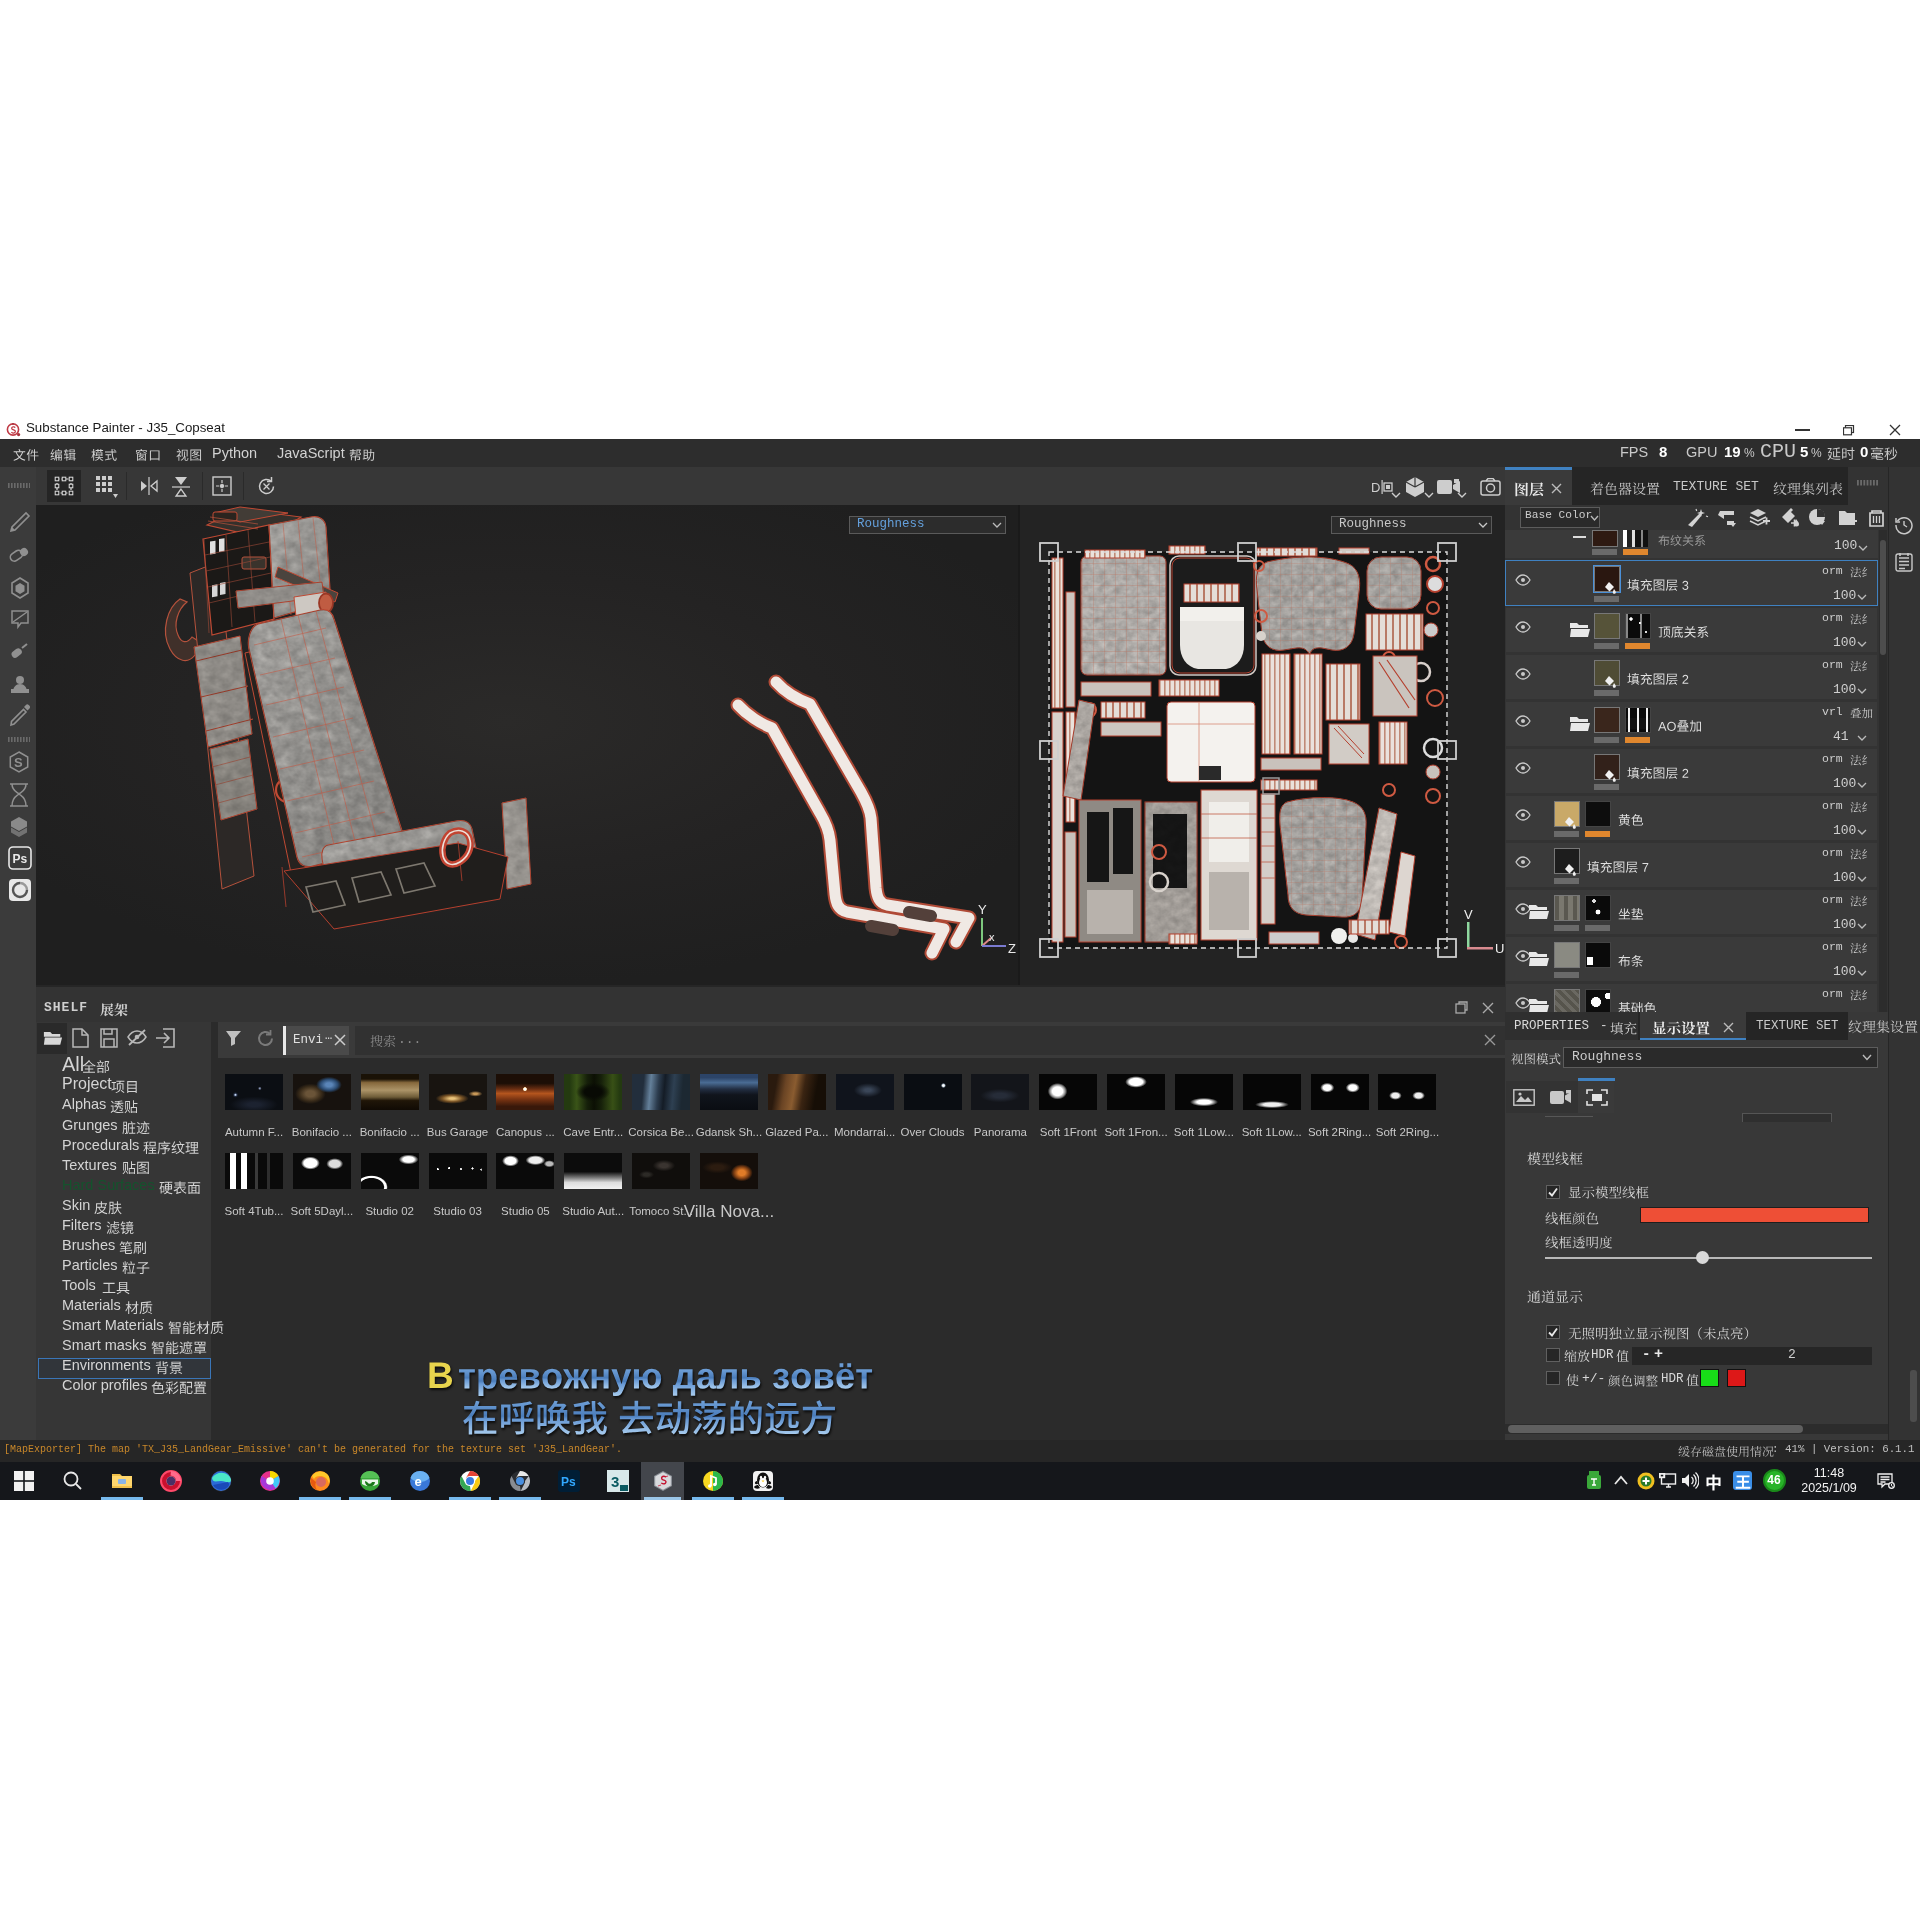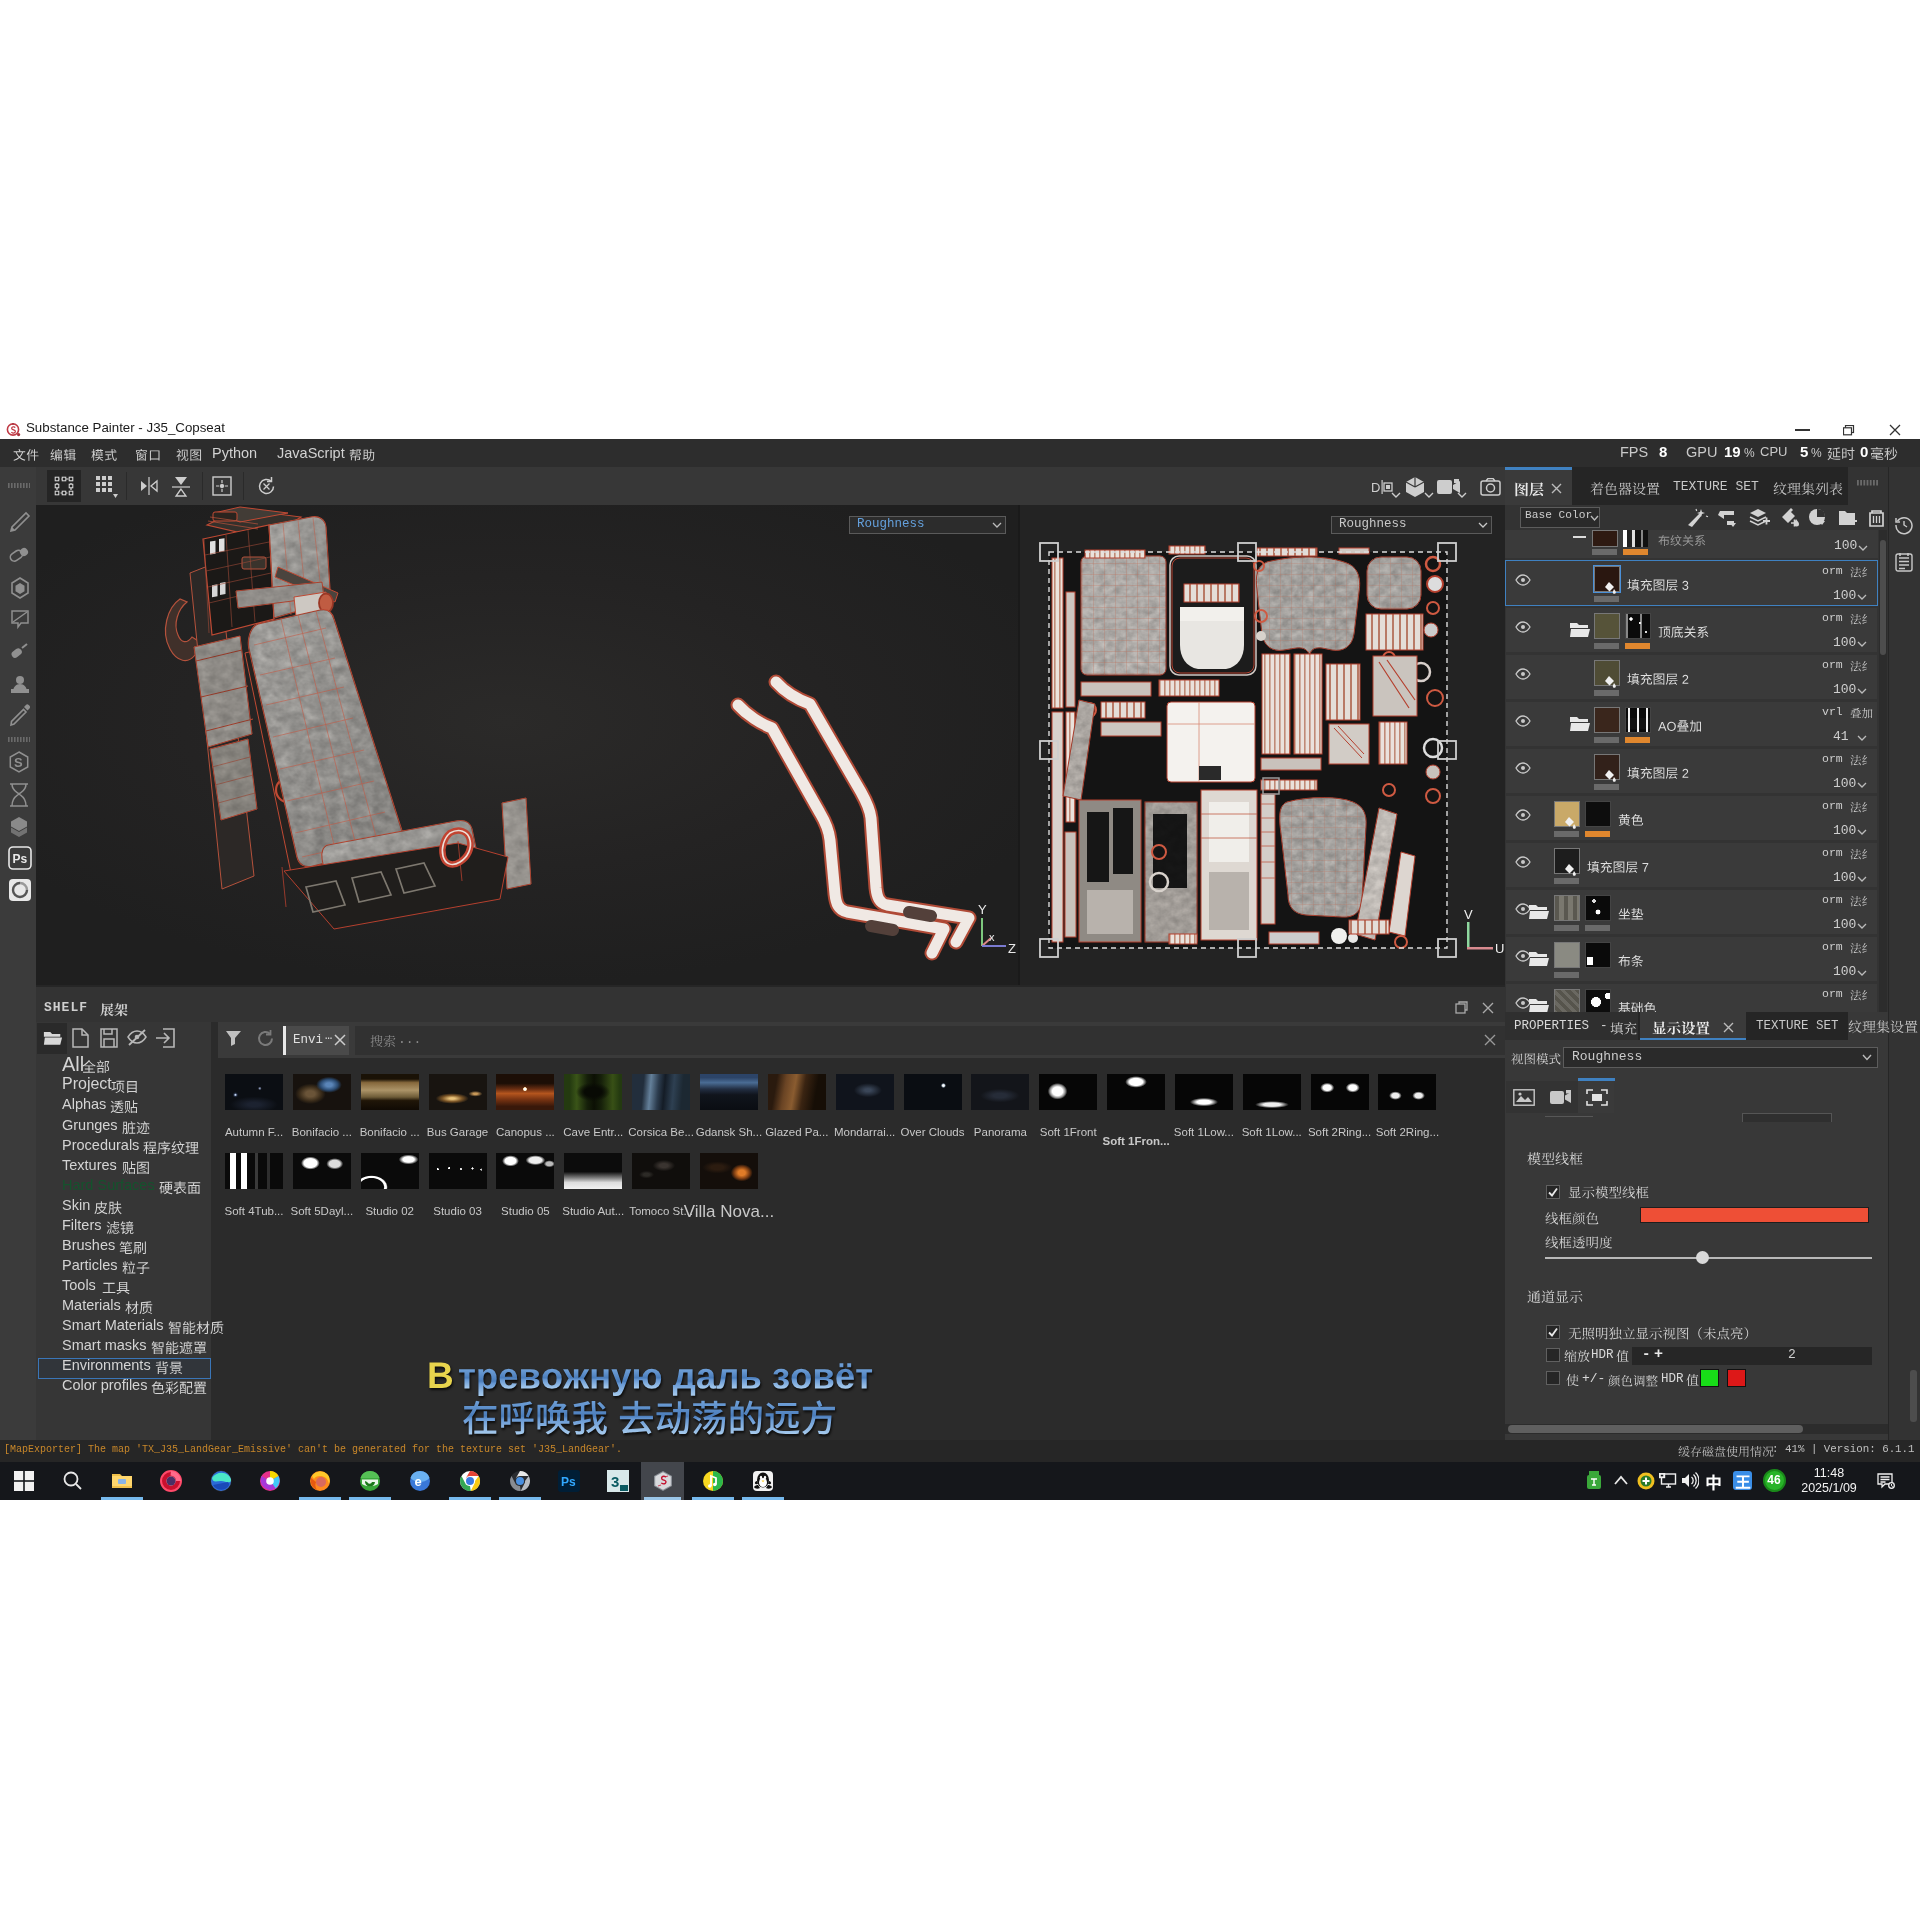--- a/index.html
+++ b/index.html
@@ -75,21 +75,21 @@
     <g fill="#d2d2d2">
       <path transform="translate(0.0,12.8) scale(0.012800,-0.012800)" d="M274 840V761H66V700H274V627H87V568H274V544C274 528 272 510 266 490H50V429H237C206 384 154 340 69 311C86 297 110 273 122 257C231 300 291 366 322 429H540V490H344C348 510 350 528 350 544V568H513V627H350V700H534V761H350V840ZM584 798V303H656V733H827C800 690 767 640 734 596C822 547 855 502 855 466C855 445 848 431 830 423C818 419 803 416 788 415C759 413 723 414 680 418C692 401 702 374 704 355C743 351 786 352 820 355C840 357 863 363 880 371C913 389 930 417 929 461C929 506 900 554 814 607C856 657 900 718 938 770L886 801L873 798ZM150 262V-26H226V194H458V-78H536V194H789V58C789 45 785 41 768 40C752 40 693 40 629 41C639 23 651 -4 655 -24C739 -24 792 -24 824 -13C856 -2 866 19 866 56V262H536V341H458V262Z"></path>
       <path transform="translate(13.3,12.8) scale(0.012800,-0.012800)" d="M633 840C633 763 633 686 631 613H466V542H628C614 300 563 93 371 -26C389 -39 414 -64 426 -82C630 52 685 279 700 542H856C847 176 837 42 811 11C802 -1 791 -4 773 -4C752 -4 700 -3 643 1C656 -19 664 -50 666 -71C719 -74 773 -75 804 -72C836 -69 857 -60 876 -33C909 10 919 153 929 576C929 585 929 613 929 613H703C706 687 706 763 706 840ZM34 95 48 18C168 46 336 85 494 122L488 190L433 178V791H106V109ZM174 123V295H362V162ZM174 509H362V362H174ZM174 576V723H362V576Z"></path>
     </g>
   </svg>
 <div style="position:absolute;left:1620px;top:444.5px;font-family:'Liberation Sans',sans-serif;font-size:14.5px;color:#c9c9c9;font-weight:normal;white-space:pre;letter-spacing:0;line-height:14.5px;">FPS</div>
 <div style="position:absolute;left:1659px;top:444px;font-family:'Liberation Sans',sans-serif;font-size:15px;color:#ffffff;font-weight:bold;white-space:pre;letter-spacing:0;line-height:15px;">8</div>
 <div style="position:absolute;left:1686px;top:444.5px;font-family:'Liberation Sans',sans-serif;font-size:14.5px;color:#c9c9c9;font-weight:normal;white-space:pre;letter-spacing:0;line-height:14.5px;">GPU</div>
 <div style="position:absolute;left:1724px;top:444px;font-family:'Liberation Sans',sans-serif;font-size:15px;color:#ffffff;font-weight:bold;white-space:pre;letter-spacing:0;line-height:15px;">19</div>
 <div style="position:absolute;left:1744px;top:447px;font-family:'Liberation Sans',sans-serif;font-size:12px;color:#c9c9c9;font-weight:normal;white-space:pre;letter-spacing:0;line-height:12px;">%</div>
-<div style="position:absolute;left:1760px;top:444.5px;font-family:Liberation Sans, sans-serif;font-size:13px;color:#c9c9c9;font-weight:normal;white-space:pre;letter-spacing:0;line-height:14.5px;">CPU</div>
+<div style="position:absolute;left:1760px;top:444.5px;font-family:Liberation Mono, monospace;font-size:20px;color:#c9c9c9;font-weight:normal;white-space:pre;letter-spacing:0;line-height:14.5px;">CPU</div>
 <div style="position:absolute;left:1800px;top:444px;font-family:'Liberation Sans',sans-serif;font-size:15px;color:#ffffff;font-weight:bold;white-space:pre;letter-spacing:0;line-height:15px;">5</div>
 <div style="position:absolute;left:1811px;top:447px;font-family:'Liberation Sans',sans-serif;font-size:12px;color:#c9c9c9;font-weight:normal;white-space:pre;letter-spacing:0;line-height:12px;">%</div>
 <svg style="position:absolute;left:1827.0px;top:445.0px;overflow:visible" width="28.0" height="18.2">
     <g fill="#c9c9c9">
       <path transform="translate(0.0,14.0) scale(0.014000,-0.014000)" d="M435 560V122H949V191H724V444H941V512H724V724C802 738 874 756 933 776L876 835C767 794 567 760 395 741C404 724 414 697 416 679C491 687 572 698 650 711V191H505V560ZM93 395C93 403 107 412 120 420H280C266 328 244 249 214 183C182 226 157 279 137 345L77 322C104 236 138 170 180 118C140 52 90 2 32 -34C49 -44 77 -70 88 -87C143 -51 191 -1 232 63C341 -31 488 -54 669 -54H937C942 -33 955 1 968 19C914 17 712 17 671 17C506 17 367 37 267 125C311 218 343 334 360 478L315 490L302 488H186C237 563 290 658 338 757L291 787L268 777H50V709H237C196 621 145 539 127 515C106 484 81 459 63 455C73 440 87 409 93 395Z"></path>
       <path transform="translate(14.0,14.0) scale(0.014000,-0.014000)" d="M474 452C527 375 595 269 627 208L693 246C659 307 590 409 536 485ZM324 402V174H153V402ZM324 469H153V688H324ZM81 756V25H153V106H394V756ZM764 835V640H440V566H764V33C764 13 756 6 736 6C714 4 640 4 562 7C573 -15 585 -49 590 -70C690 -70 754 -69 790 -56C826 -44 840 -22 840 33V566H962V640H840V835Z"></path>
     </g>
   </svg>
 <div style="position:absolute;left:1860px;top:444px;font-family:'Liberation Sans',sans-serif;font-size:15px;color:#ffffff;font-weight:bold;white-space:pre;letter-spacing:0;line-height:15px;">0</div>
 <svg style="position:absolute;left:1870.0px;top:445.0px;overflow:visible" width="28.0" height="18.2">
@@ -1313,21 +1313,21 @@
 <div style="position:absolute;left:796.8px;top:1126.5px;font-family:'Liberation Sans',sans-serif;font-size:11.5px;color:#c8c8c8;font-weight:normal;white-space:pre;letter-spacing:0;line-height:11.5px;transform:translateX(-50%);">Glazed Pa...</div>
 <div class="abs" style="left:836px;top:1074px;width:58px;height:36px;background:#10141c;background-image:radial-gradient(ellipse 20px 10px at 55% 45%,#3a4658 15%,transparent 70%);"></div>
 <div style="position:absolute;left:864.65px;top:1126.5px;font-family:'Liberation Sans',sans-serif;font-size:11.5px;color:#c8c8c8;font-weight:normal;white-space:pre;letter-spacing:0;line-height:11.5px;transform:translateX(-50%);">Mondarrai...</div>
 <div class="abs" style="left:904px;top:1074px;width:58px;height:36px;background:#0a0d12;background-image:radial-gradient(circle 3.5px at 68% 32%,#fff 25%,#9ab 45%,transparent 70%);"></div>
 <div style="position:absolute;left:932.5px;top:1126.5px;font-family:'Liberation Sans',sans-serif;font-size:11.5px;color:#c8c8c8;font-weight:normal;white-space:pre;letter-spacing:0;line-height:11.5px;transform:translateX(-50%);">Over Clouds</div>
 <div class="abs" style="left:971px;top:1074px;width:58px;height:36px;background:#13151a;background-image:radial-gradient(ellipse 26px 9px at 50% 60%,#262c38 25%,transparent 75%);"></div>
 <div style="position:absolute;left:1000.3499999999999px;top:1126.5px;font-family:'Liberation Sans',sans-serif;font-size:11.5px;color:#c8c8c8;font-weight:normal;white-space:pre;letter-spacing:0;line-height:11.5px;transform:translateX(-50%);">Panorama</div>
 <div class="abs" style="left:1039px;top:1074px;width:58px;height:36px;background:#060606;background-image:radial-gradient(ellipse 13px 11px at 32% 48%,#fff 40%,#888 60%,transparent 75%);"></div>
 <div style="position:absolute;left:1068.1999999999998px;top:1126.5px;font-family:'Liberation Sans',sans-serif;font-size:11.5px;color:#c8c8c8;font-weight:normal;white-space:pre;letter-spacing:0;line-height:11.5px;transform:translateX(-50%);">Soft 1Front</div>
 <div class="abs" style="left:1107px;top:1074px;width:58px;height:36px;background:#060606;background-image:radial-gradient(ellipse 15px 8px at 50% 22%,#fff 45%,transparent 72%);"></div>
-<div style="position:absolute;left:1136.05px;top:1126.5px;font-family:'Liberation Sans',sans-serif;font-size:11.5px;color:#c8c8c8;font-weight:bold;white-space:pre;letter-spacing:0;line-height:11.5px;transform:translateX(-50%);margin-top:9px;">Soft 1Fron...</div>
+<div style="position:absolute;left:1136.05px;top:1126.5px;font-family:'Liberation Sans',sans-serif;font-size:11.5px;color:#c8c8c8;font-weight:normal;white-space:pre;letter-spacing:0;line-height:11.5px;transform:translateX(-50%);">Soft 1Fron...</div>
 <div class="abs" style="left:1175px;top:1074px;width:58px;height:36px;background:#060606;background-image:radial-gradient(ellipse 20px 6px at 50% 78%,#fff 35%,transparent 70%);"></div>
 <div style="position:absolute;left:1203.8999999999999px;top:1126.5px;font-family:'Liberation Sans',sans-serif;font-size:11.5px;color:#c8c8c8;font-weight:normal;white-space:pre;letter-spacing:0;line-height:11.5px;transform:translateX(-50%);">Soft 1Low...</div>
 <div class="abs" style="left:1243px;top:1074px;width:58px;height:36px;background:#060606;background-image:radial-gradient(ellipse 24px 5px at 50% 85%,#eee 35%,transparent 70%);"></div>
 <div style="position:absolute;left:1271.75px;top:1126.5px;font-family:'Liberation Sans',sans-serif;font-size:11.5px;color:#c8c8c8;font-weight:normal;white-space:pre;letter-spacing:0;line-height:11.5px;transform:translateX(-50%);">Soft 1Low...</div>
 <div class="abs" style="left:1311px;top:1074px;width:58px;height:36px;background:#060606;background-image:radial-gradient(ellipse 10px 7px at 28% 38%,#fff 40%,transparent 70%),radial-gradient(ellipse 10px 7px at 72% 38%,#fff 40%,transparent 70%);"></div>
 <div style="position:absolute;left:1339.6px;top:1126.5px;font-family:'Liberation Sans',sans-serif;font-size:11.5px;color:#c8c8c8;font-weight:normal;white-space:pre;letter-spacing:0;line-height:11.5px;transform:translateX(-50%);">Soft 2Ring...</div>
 <div class="abs" style="left:1378px;top:1074px;width:58px;height:36px;background:#060606;background-image:radial-gradient(ellipse 9px 6px at 30% 60%,#eee 40%,transparent 70%),radial-gradient(ellipse 9px 6px at 70% 60%,#eee 40%,transparent 70%);"></div>
 <div style="position:absolute;left:1407.4499999999998px;top:1126.5px;font-family:'Liberation Sans',sans-serif;font-size:11.5px;color:#c8c8c8;font-weight:normal;white-space:pre;letter-spacing:0;line-height:11.5px;transform:translateX(-50%);">Soft 2Ring...</div>
 <div class="abs" style="left:225px;top:1153px;width:58px;height:36px;background:#0a0a0a;background-image:linear-gradient(90deg,transparent 0 5px,#fff 5px 11px,transparent 11px 16px,#fff 16px 22px,transparent 22px 30px,#3a3a3a 30px 33px,transparent 33px 42px,#2e2e2e 42px 45px,transparent 45px);"></div>
 <div style="position:absolute;left:254.0px;top:1205.5px;font-family:'Liberation Sans',sans-serif;font-size:11.5px;color:#c8c8c8;font-weight:normal;white-space:pre;letter-spacing:0;line-height:11.5px;transform:translateX(-50%);">Soft 4Tub...</div>

